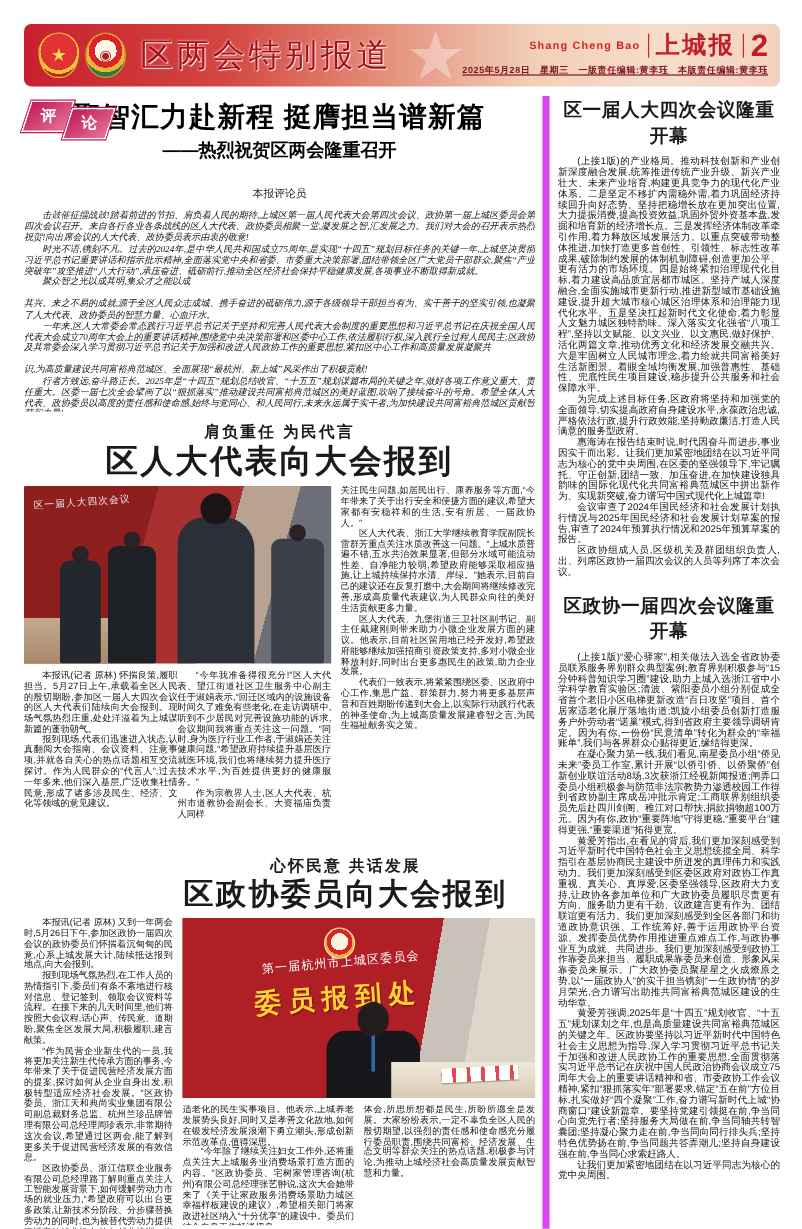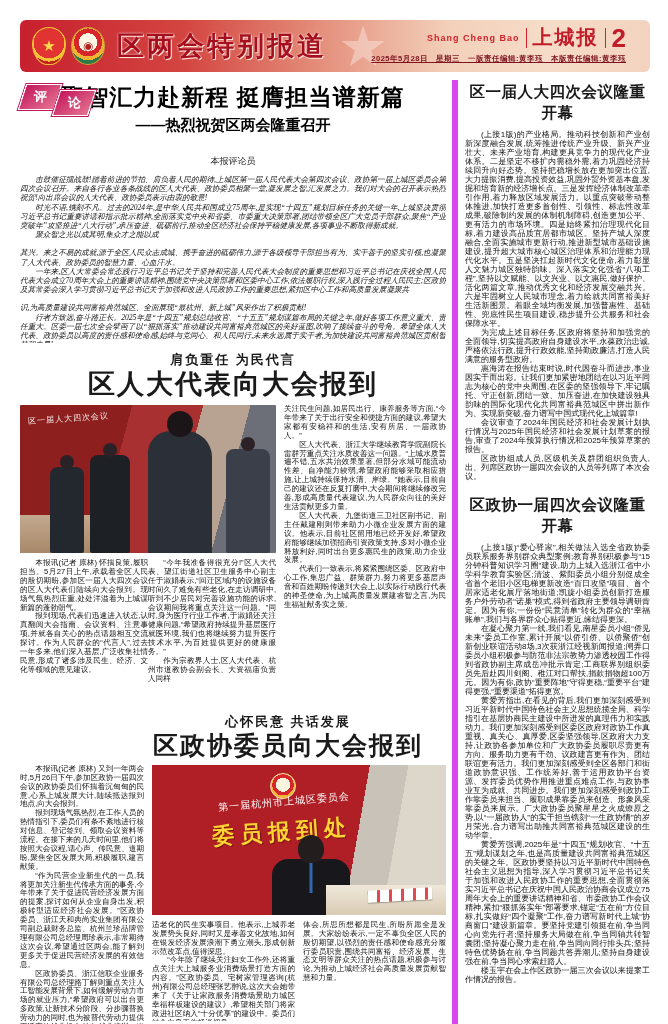--- a/index.html
+++ b/index.html
@@ -18,24 +18,24 @@
     display:flex; align-items:center; overflow:hidden;
   }
   .banner .star-wm { position:absolute; left:318px; top:-6px; font-size:56px; color:rgba(255,255,255,.35); }
   .emblems { display:flex; align-items:center; gap:5px; margin-left:12px; }
   .emb { width:34px; height:38px; display:flex; align-items:center; justify-content:center; }
   .emb-nat { background:radial-gradient(circle at 50% 42%,#e23333 0 58%,#f3c234 58% 70%,#c21f1f 70%);
     border-radius:50% 50% 46% 46%/44% 44% 56% 56%; border:1.5px solid #f3c234; color:#ffd84d; font-size:15px; }
   .emb-cppcc { background:radial-gradient(circle at 50% 40%,#fdf6e3 0 34%,#d8252b 34% 52%,#f2b233 52% 66%,#2c7a43 66% 82%,#1d4f8c 82%);
     border-radius:50%; border:1.5px solid #caa23a; color:#b02020; font-size:12px; font-weight:bold; }
   .banner-title {
-    margin-left:12px; font-size:27px; font-weight:bold; letter-spacing:3px; color:#a80f1e;
+    margin-left:12px; font-size:27px; font-weight:normal; letter-spacing:3px; color:#a80f1e;
     text-shadow:0 0 2px #ffffff,1px 1px 0 #ffd9c9; white-space:nowrap;
   }
-  .masthead { position:absolute; right:24px; top:4px; text-align:right; }
+  .masthead { position:absolute; right:10px; top:4px; text-align:right; }
   .masthead-top { display:flex; align-items:center; justify-content:flex-end; gap:6px; }
   .paper-pinyin { color:#d2232a; font-size:9px; font-weight:bold; letter-spacing:1px; }
   .mast-sep { width:1px; height:20px; background:#d2232a; }
   .paper-name { color:#c01d28; font-size:20px; font-weight:bold; font-family:"Liberation Serif","DejaVu Serif",serif; letter-spacing:2px; }
   .page-num { color:#c01d28; font-size:26px; font-weight:bold; line-height:1; }
   .dateline { margin-top:3px; font-size:7.5px; color:#7d1420; font-weight:bold; letter-spacing:.5px;text-decoration:underline; }
 
   
   .content { display:flex; margin-top:8px; }
   .main-col { width:426px; }
@@ -250,18 +250,18 @@
           <p>区政协组成人员,区级机关及群团组织负责人,出、列席区政协一届四次会议的人员等列席了本次会议。</p>
         </div>
       </article>
       <article>
         <h2 class="r-art-title second">区政协一届四次会议隆重开幕</h2>
         <div class="r-txt">
           <p>(上接1版)“爱心驿家”,相关做法入选全省政协委员联系服务界别群众典型案例;教育界别积极参与“15分钟科普知识学习圈”建设,助力上城入选浙江省中小学科学教育实验区;清波、紫阳委员小组分别促成全省首个老旧小区电梯更新改造“百日攻坚”项目、首个居家适老化展厅落地街道;凯旋小组委员创新打造服务户外劳动者“诺巢”模式,得到省政府主要领导调研肯定。因为有你,一份份“民意清单”转化为群众的“幸福账单”,我们与各界群众心贴得更近,缘结得更深。</p>
           <p>在凝心聚力第一线,我们看见,南星委员小组“侨见未来”委员工作室,累计开展“以侨引侨、以侨聚侨”创新创业联谊活动8场,3次获浙江经视新闻报道;闸弄口委员小组积极参与防范非法宗教势力渗透校园工作得到省政协副主席成岳冲批示肯定;工商联界别组织委员先后赴四川剑阁、稚江对口帮扶,捐款捐物超100万元。因为有你,政协“重要阵地”守得更稳,“重要平台”建得更强,“重要渠道”拓得更宽。</p>
           <p>黄爱芳指出,在看见的背后,我们更加深刻感受到习近平新时代中国特色社会主义思想统揽全局、科学指引在基层协商民主建设中所迸发的真理伟力和实践动力。我们更加深刻感受到区委区政府对政协工作真重视、真关心、真厚爱,区委坚强领导,区政府大力支持,让政协各参加单位和广大政协委员履职尽责更有方向、服务助力更有干劲、议政建言更有作为、团结联谊更有活力。我们更加深刻感受到全区各部门和街道政协意识强、工作统筹好,善于运用政协平台资源、发挥委员优势作用推进重点难点工作,与政协事业互为成就、共同进步。我们更加深刻感受到政协工作靠委员来担当、履职成果靠委员来创造、形象风采靠委员来展示。广大政协委员聚星星之火成燎原之势,以“一届政协人”的实干担当镌刻“一生政协情”的岁月荣光,合力谱写出助推共同富裕典范城区建设的生动华章。</p>
           <p>黄爱芳强调,2025年是“十四五”规划收官、“十五五”规划谋划之年,也是高质量建设共同富裕典范城区的关键之年。区政协要坚持以习近平新时代中国特色社会主义思想为指导,深入学习贯彻习近平总书记关于加强和改进人民政协工作的重要思想,全面贯彻落实习近平总书记在庆祝中国人民政治协商会议成立75周年大会上的重要讲话精神和省、市委政协工作会议精神,紧扣“狠抓落实年”部署要求,锚定“五在前”方位目标,扎实做好“四个凝聚”工作,奋力谱写新时代上城“协商窗口”建设新篇章。要坚持党建引领挺在前,争当同心向党先行者;坚持服务大局做在前,争当同轴共转智囊团;坚持凝心聚力走在前,争当同向同行排头兵;坚持特色优势扬在前,争当同题共答弄潮儿;坚持自身建设强在前,争当同心求索赶路人。</p>
-          <p>楼玉宇在会上作区政协一届三次会议以来提案工作情况的报告。</p>
+          <p>让我们更加紧密地团结在以习近平同志为核心的党中央周围。</p>
         </div>
       </article>
     </aside>
   </div>
 </div>
 
 </body></html>

